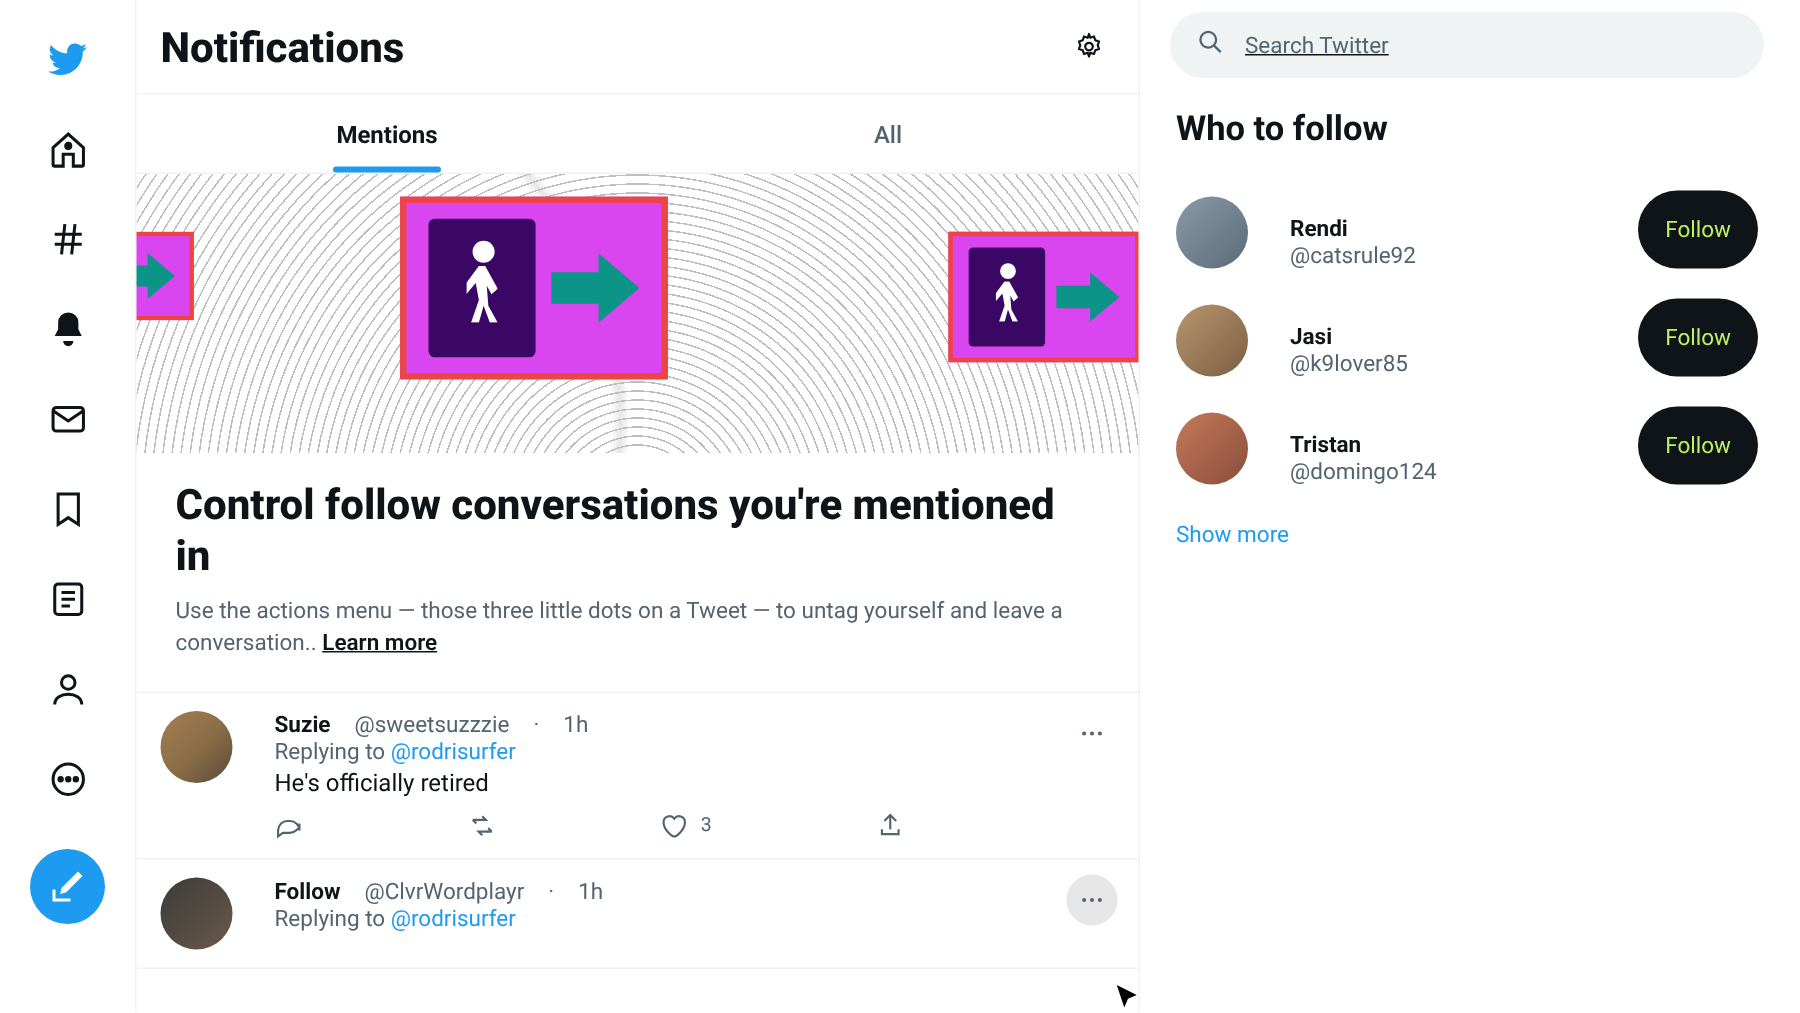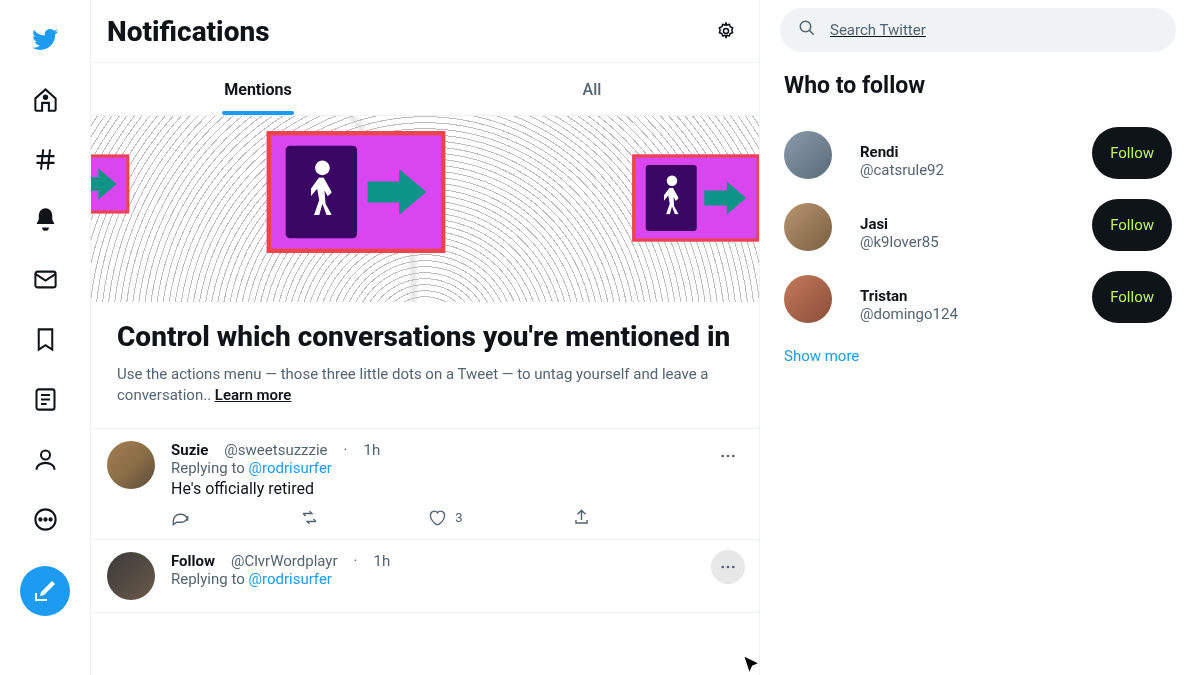--- a/index.html
+++ b/index.html
@@ -34,21 +34,21 @@
 .stick { position:relative; width:40px; height:60px; }
 .stick::before { content:""; position:absolute; top:0; left:14px; width:14px; height:14px; background:#fff; border-radius:50%; }
 .stick::after { content:""; position:absolute; top:16px; left:10px; width:20px; height:36px; background:#fff; clip-path:polygon(40% 0,60% 0,100% 40%,80% 50%,65% 35%,70% 70%,100% 100%,75% 100%,55% 70%,40% 100%,15% 100%,40% 60%,30% 30%,0 50%,0 30%);}
 .arrow { width:56px; height:56px; position:relative; }
 .arrow::before { content:""; position:absolute; top:18px; left:0; width:34px; height:20px; background:#0d9488; }
 .arrow::after { content:""; position:absolute; top:6px; left:30px; width:0; height:0; border-top:22px solid transparent; border-bottom:22px solid transparent; border-left:26px solid #0d9488; }
 .promo-text { padding:18px 26px 22px; border-bottom:1px solid #eff3f4; }
 .promo-text h2 { font-size:28px; font-weight:800; color:#0f1419; line-height:1.2; margin-bottom:10px; }
 .promo-text p { font-size:15px; color:#536471; line-height:1.4; }
 .learn { color:#0f1419; text-decoration:underline; font-weight:600; cursor:pointer;text-align:center; }
-.tweet { padding:12px 16px; display:flex; gap:16px; border-bottom:1px solid #eff3f4; position:relative; }
+.tweet { padding:12px 16px; display:flex; gap:28px; border-bottom:1px solid #eff3f4; position:relative; }
 .avatar { width:48px; height:48px; border-radius:50%; flex-shrink:0; }
 .av1 { background:linear-gradient(135deg,#a67c52 0%,#8b6f47 50%,#5c4a3a 100%); }
 .av2 { background:linear-gradient(135deg,#3a3a3a 0%,#6b5a4a 100%); }
 .tw-body { flex:1; min-width:0; }
 .tw-head { display:flex; align-items:center; gap:4px; font-size:15px; }
 .tw-name { font-weight:700; color:#0f1419; }
 .tw-handle, .tw-time { color:#536471;margin-left:12px; }
 .more { position:absolute; top:10px; right:14px; color:#536471; cursor:pointer; width:34px; height:34px; border-radius:50%; display:flex; align-items:center; justify-content:center; }
 .more.circled { background:#e7e7e8; }
 .reply-line { font-size:15px; color:#536471; }
@@ -166,21 +166,21 @@
         <div class="arrow"></div>
       </div>
     <div class="sign sign3">
         <div class="runner">
           <div class="stick"></div>
         </div>
         <div class="arrow"></div>
       </div>
   </div>
   <div class="promo-text">
-    <h2>Control which conversations you're mentioned in</h2>
+    <h2>Control follow conversations you're mentioned in</h2>
     <p>
       <span>Use the actions menu — those three little dots on a Tweet — to untag yourself and leave a conversation.. </span><span class="learn">Learn more</span>
     </p>
   </div>
 
   <article class="tweet">
     <div class="avatar av1"></div>
     <div class="tw-body">
       <div class="tw-head">
         <span class="tw-name">Suzie</span>

